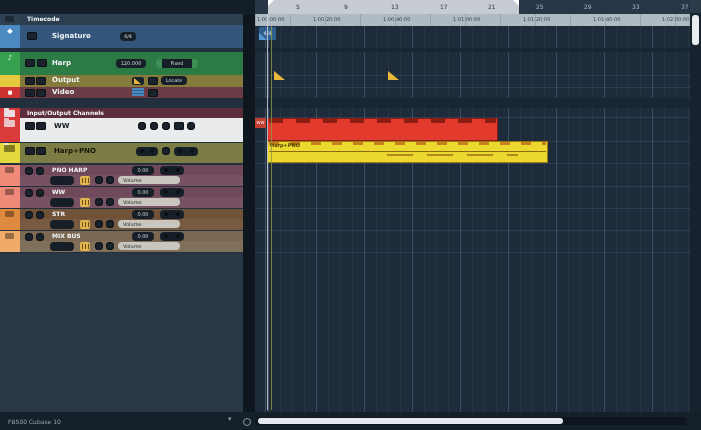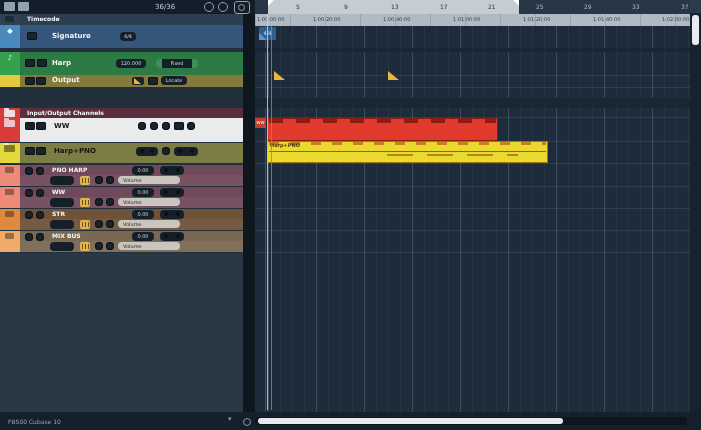--- a/index.html
+++ b/index.html
@@ -91,28 +91,20 @@
   .st-caret{position:absolute;left:228px;top:4px;font-size:7px;color:#8a99a8;line-height:1;}
   .st-circle{position:absolute;left:243px;top:6px;width:6px;height:6px;border:1px solid #8a99a8;border-radius:50%;}
   .hsb-track{position:absolute;left:255px;top:5px;width:432px;height:8px;background:#0d161f;border-radius:4px;}
   .hsb-thumb{position:absolute;left:3px;top:1px;width:305px;height:6px;background:#e6eaee;border-radius:3px;}
 </style>
 </head>
 <body>
 
 <div class="app">
 
-  <div class="toolbar">
-    <span class="tb-ic" style="left:4px"></span>
-    <span class="tb-ic" style="left:18px"></span>
-    <span class="tb-counter">36/36</span>
-    <span class="tb-circle" style="left:204px"></span>
-    <span class="tb-circle" style="left:218px"></span>
-    <span class="tb-zoom"></span>
-  </div>
 
   <div class="ruler">
     <div class="ruler-bars">
       <div class="locator"></div>
       <span class="bnum dk" style="left:41px">5</span>
       <span class="bnum dk" style="left:89px">9</span>
       <span class="bnum dk" style="left:136px">13</span>
       <span class="bnum dk" style="left:185px">17</span>
       <span class="bnum dk" style="left:233px">21</span>
       <span class="bnum lt" style="left:281px">25</span>
@@ -171,20 +163,32 @@
       <div class="rowbody" style="background:#837a3c">
         <span class="sq" style="left:5px;top:2px"></span>
         <span class="sq" style="left:16px;top:2px"></span>
         <span class="lbl" style="left:32px;top:2px">Output</span>
         <span class="flagbtn" style="left:112px;top:2px"></span>
         <span class="sq" style="left:128px;top:2px"></span>
         <span class="vb" style="left:141px;top:1px;width:26px">Locate</span>
       </div>
     </div>
 
+    <div class="row" style="top:73px;height:11px">
+      <div class="strip" style="background:#cc3333">
+          <span class="glyph" style="font-size:5px;top:3px">■</span>
+        </div>
+      <div class="rowbody" style="background:#6b3c46">
+        <span class="sq" style="left:5px;top:2px"></span>
+        <span class="sq" style="left:16px;top:2px"></span>
+        <span class="lbl" style="left:32px;top:2px">Video</span>
+        <span class="vidbtn" style="left:112px;top:1px"></span>
+        <span class="sq" style="left:128px;top:2px"></span>
+      </div>
+    </div>
 
     <div class="row" style="top:94px;height:10px">
       <div class="strip" style="background:#d93a3a">
           <span class="fold"></span>
         </div>
       <div class="rowbody" style="background:#5a2e3c">
         <span class="lbl" style="left:7px;top:2px;font-size:6px">Input/Output Channels</span>
       </div>
     </div>
 

